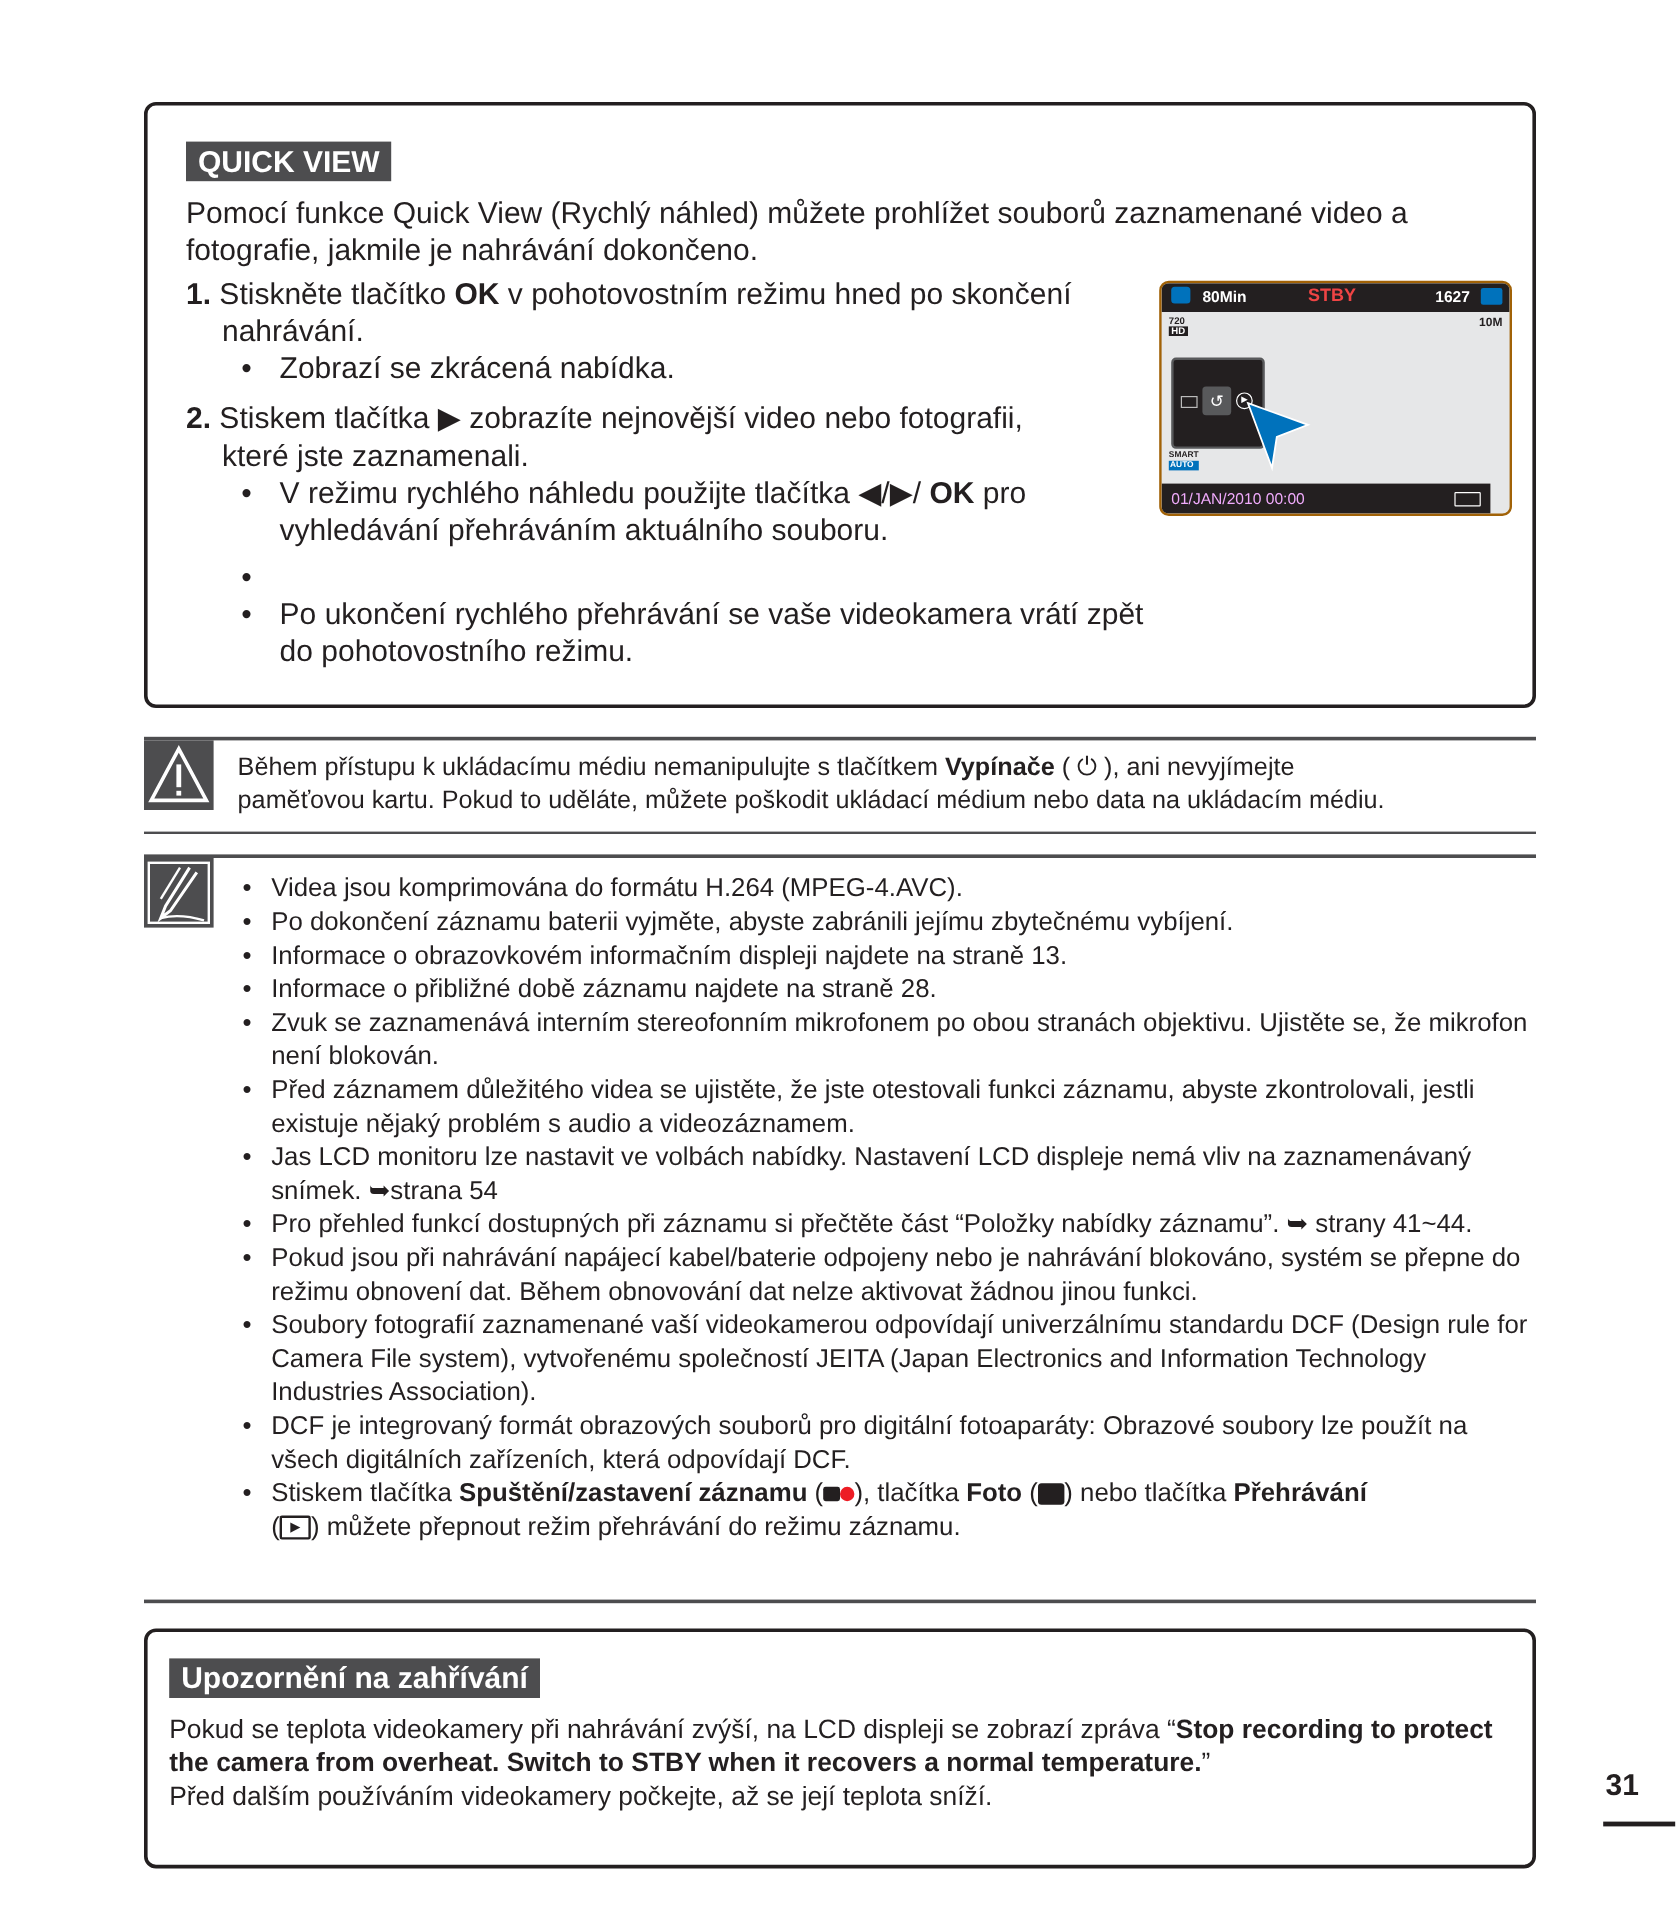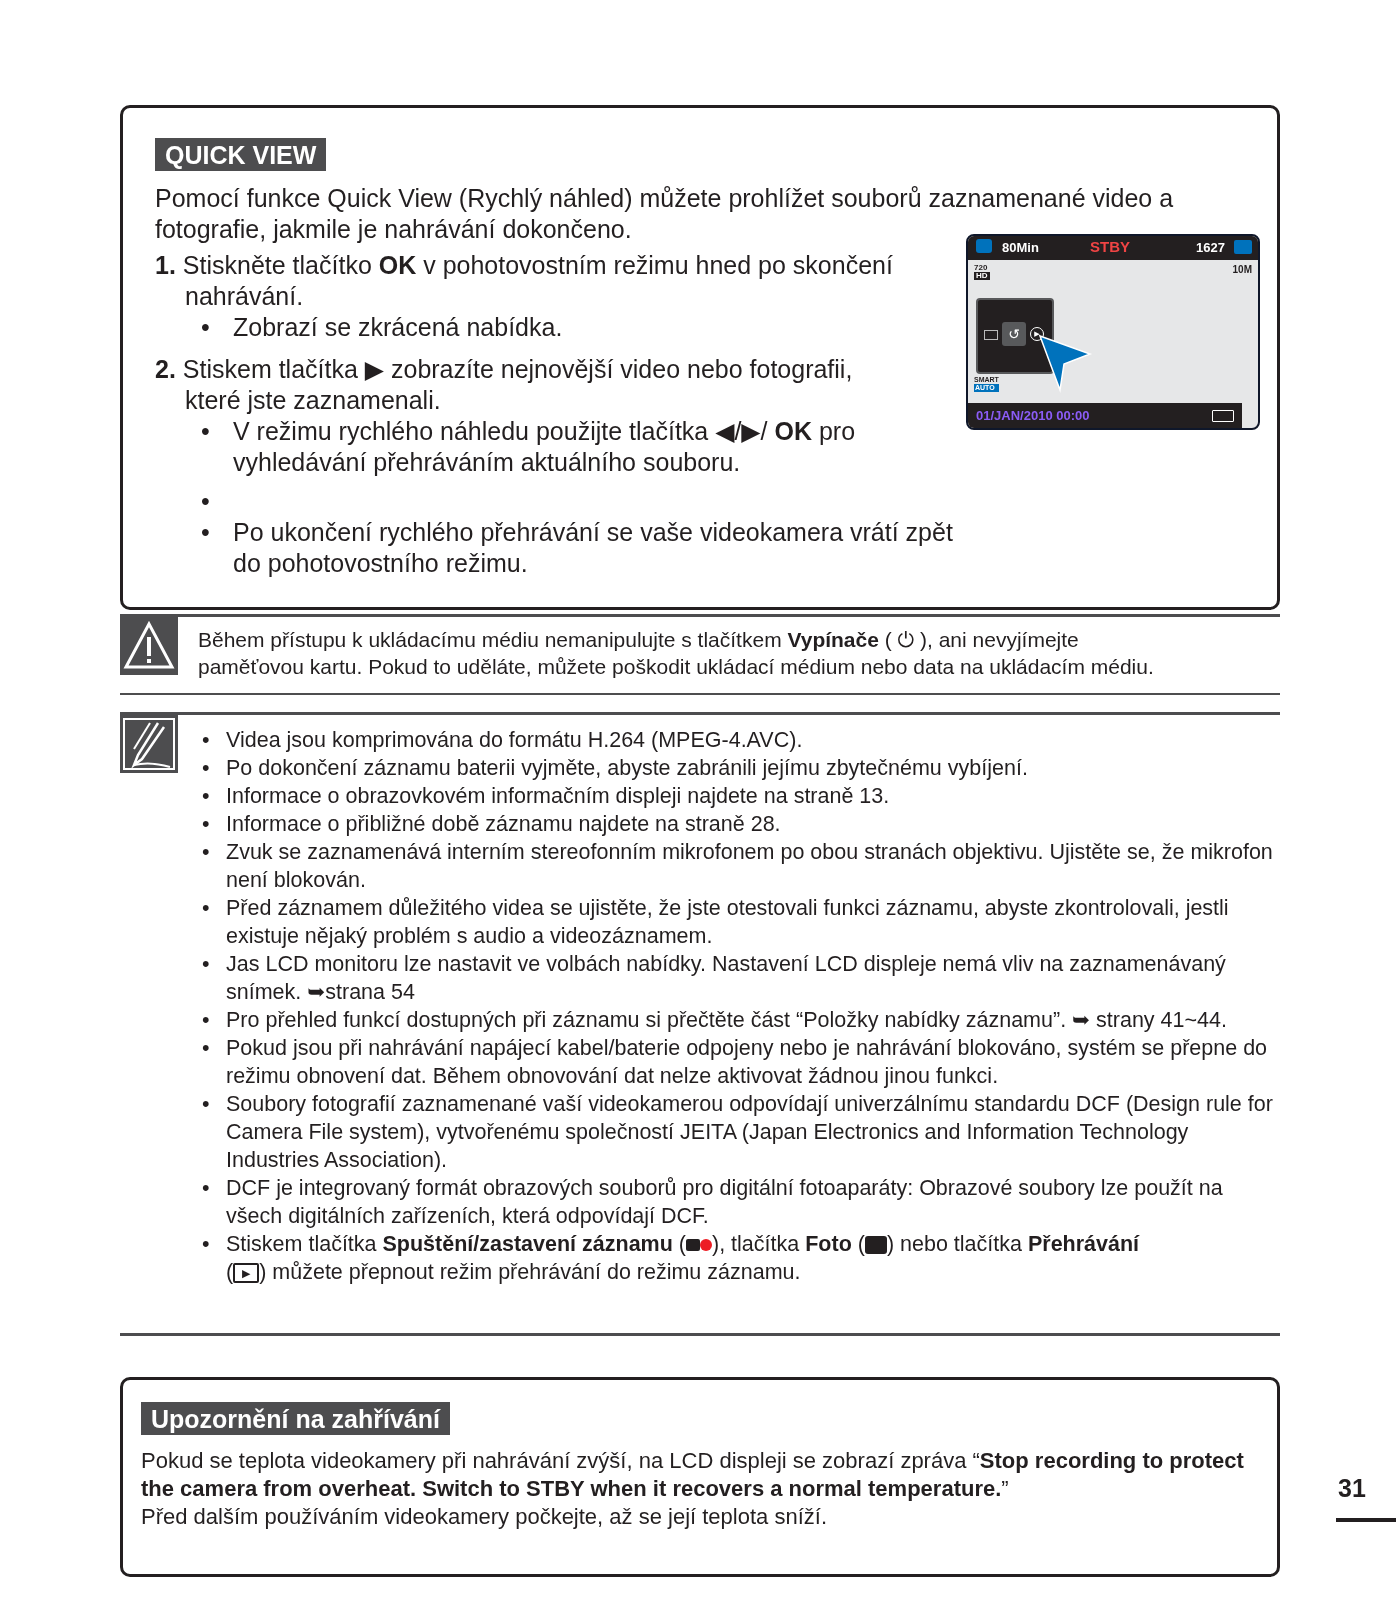--- a/index.html
+++ b/index.html
@@ -1,36 +1,36 @@
 <!DOCTYPE html>
 <html><head>
 <meta charset="utf-8">
 <style>
   html, body { margin: 0; padding: 0; background: #fff; }
   body { width: 1400px; height: 1601px; position: relative; overflow: hidden;
          font-family: "Liberation Sans", sans-serif; color: #231f20; }
-  .box { position: absolute; border: 3px solid #231f20; border-radius: 10px; box-sizing: border-box; margin-top: 20px; }
+  .box { position: absolute; border: 3px solid #231f20; border-radius: 10px; box-sizing: border-box; }
   #qv-box { left: 120px; top: 85px; width: 1160px; height: 505px; }
   .label { position: absolute; background: #4d4d4f; color: #fff; font-weight: bold; font-size: 25px;
            padding: 1px 10px 0 10px; line-height: 32px; }
   #qv-label { left: 32px; top: 30px; }
   .p { position: absolute; font-size: 25px; line-height: 31px; margin: 0; }
   #qv-intro { left: 32px; top: 75px; width: 1080px; }
   .step { position: absolute; font-size: 25px; line-height: 31px; }
   .step .num { font-weight: bold; }
   .sub { position: absolute; font-size: 25px; line-height: 31px; }
   b { font-weight: bold; }
 
   
   #lcd { position: absolute; left: 966px; top: 234px; width: 294px; height: 196px; background: #e6e7e8;
-         border-radius: 8px; overflow: hidden; border: 2px solid #0f172a; box-sizing: border-box; }
+         border-radius: 8px; overflow: hidden; border: 2px solid #a16207; box-sizing: border-box; }
   #lcd .top { position: absolute; left: 0; top: 0; right: 0; height: 24px; background: #231f20; color: #fff;
               font-size: 13px; font-weight: bold; }
-  #lcd .bot { position: absolute; left: 0; bottom: 0; right: 16px; height: 25px; background: #231f20; color: #8b5cf6;
-              font-size: 13px; font-weight: bold; }
+  #lcd .bot { position: absolute; left: 0; bottom: 0; right: 16px; height: 25px; background: #231f20; color: #f0abfc;
+              font-size: 13px; font-weight: normal; }
   #lcd .menu { position: absolute; left: 8px; top: 62px; width: 74px; height: 72px; background: #231f20;
                border: 2px solid #58595b; border-radius: 4px; }
 
   
   .hr { position: absolute; left: 120px; width: 1160px; background: #4d4d4f; }
   .iconbox { position: absolute; left: 120px; width: 58px; height: 58px; background: #4d4d4f; }
   .small { position: absolute; font-size: 21px; line-height: 27px; }
   .notes { position: absolute; left: 198px; top: 726px; width: 1080px; margin: 0; padding: 0; list-style: none; }
   .notes li { font-size: 21.5px; line-height: 28px; position: relative; padding-left: 28px; }
   .notes li .dot { position: absolute; left: 4px; top: 0; }

